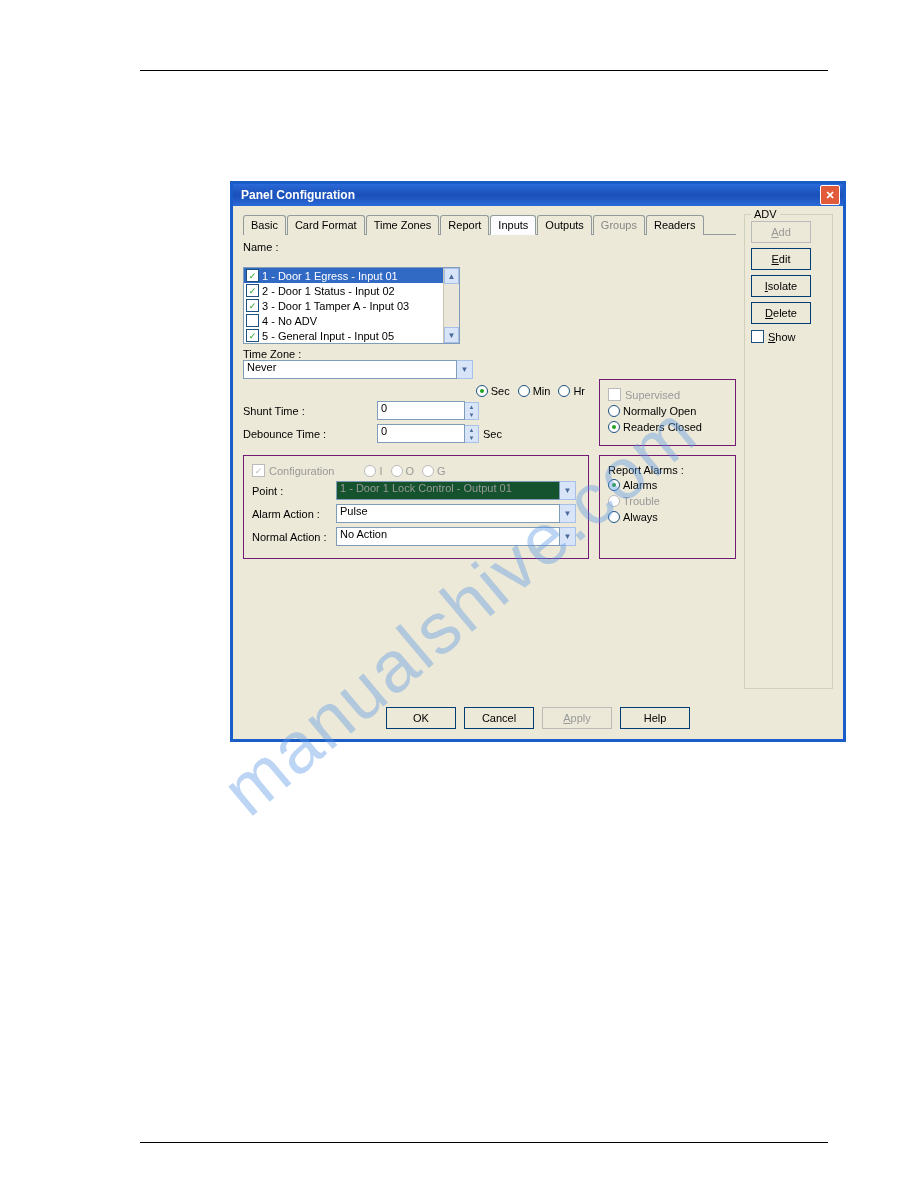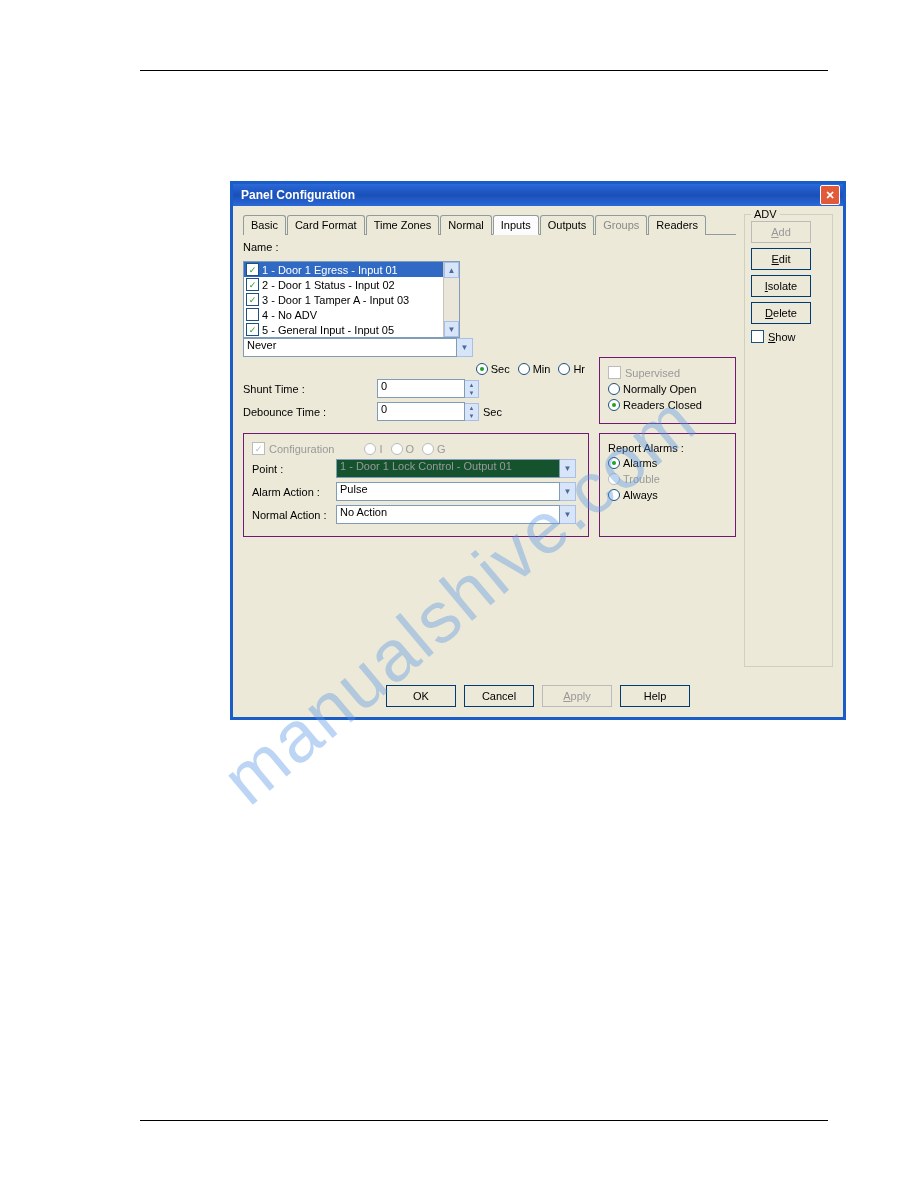--- a/index.html
+++ b/index.html
@@ -50,28 +50,28 @@
   <div class="titlebar">
     <span>Panel Configuration</span>
     <div class="closebtn">✕</div>
   </div>
   <div class="body">
     <div class="main">
       <div class="tabs">
         <div class="tab">Basic</div>
         <div class="tab">Card Format</div>
         <div class="tab">Time Zones</div>
-        <div class="tab">Normal</div>
+        <div class="tab">Report</div>
         <div class="tab active">Inputs</div>
         <div class="tab">Outputs</div>
         <div class="tab disabled">Groups</div>
         <div class="tab">Readers</div>
       </div>
 
-      <div style="margin-bottom:8px">Name :</div>
+      <div style="margin-bottom:14px">Name :</div>
       <div class="listbox">
         <div class="listitem sel">
               <span class="cb">✓</span>
               <span>1 - Door 1 Egress - Input 01</span>
             </div>
         <div class="listitem">
               <span class="cb">✓</span>
               <span>2 - Door 1 Status - Input 02</span>
             </div>
         <div class="listitem">
@@ -85,20 +85,21 @@
         <div class="listitem">
               <span class="cb">✓</span>
               <span>5 - General Input - Input 05</span>
             </div>
         <div class="scroll">
               <div class="scrbtn">▲</div>
               <div class="scrbtn">▼</div>
             </div>
       </div>
 
+      <div style="margin-top:4px">Time Zone :</div>
       <div class="dropdown" style="width:230px">
         <div class="input" style="flex:1">Never</div>
         <div class="ddbtn">▼</div>
       </div>
 
       <div style="display:flex;gap:14px;align-items:flex-start">
         <div style="flex:1">
           <div class="row" style="justify-content:flex-end;margin-top:6px">
             <span class="radio sel"></span>
                 <span style="margin-right:8px">Sec</span>

